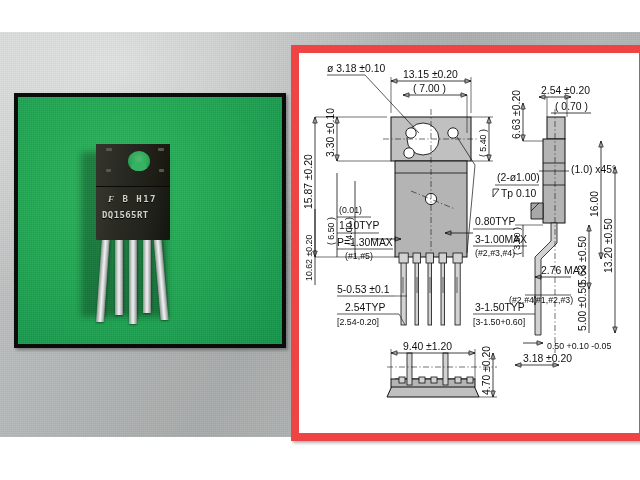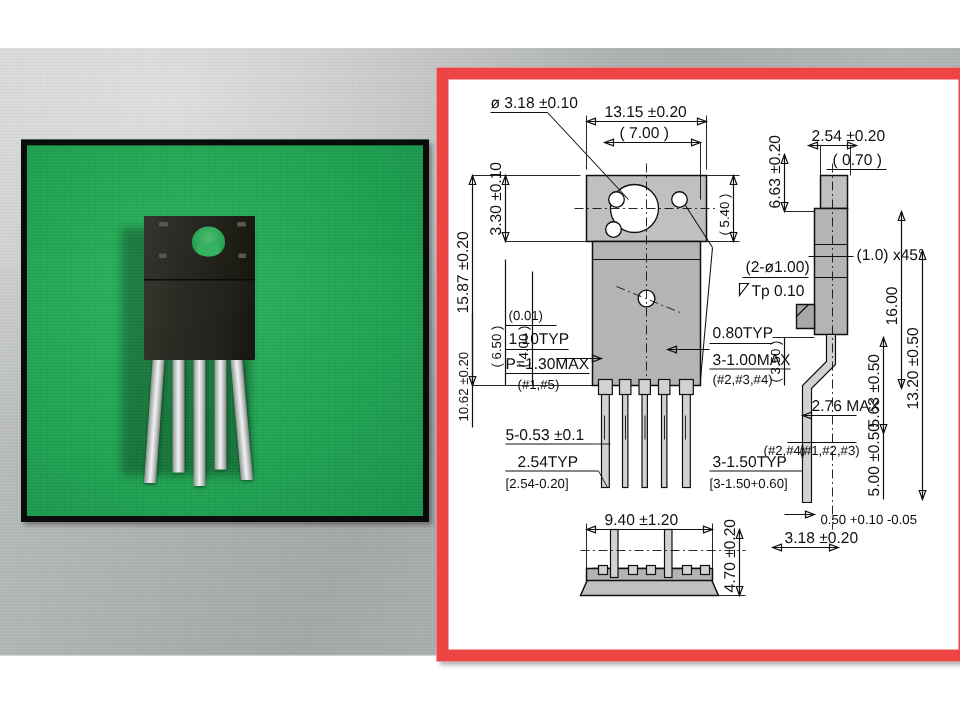--- a/index.html
+++ b/index.html
@@ -136,20 +136,24 @@
       <div class="lead" style="left:67px;top:92px;height:84px;transform:skewX(5deg);"></div>
 
       <div class="t-body"></div>
       <div class="t-upper">
         <div class="t-hole"></div>
         <div class="t-notch nl"></div>
         <div class="t-notch nr"></div>
         <div class="t-notch nl2"></div>
         <div class="t-notch nr2"></div>
       </div>
+      <div class="t-mark">
+        <div class="m1"><span class="fb">F</span> <span>B   H17</span></div>
+        <div class="m2">DQ1565RT</div>
+      </div>
     </div>
   </div>
 
   <div id="drawing-frame">
     <div id="drawing">
       <svg width="332" height="372" viewBox="0 0 166 186">
 
         <rect class="part" x="46" y="32" width="40" height="22"></rect>
 
         <rect class="part2" x="48" y="54" width="36" height="48"></rect>

